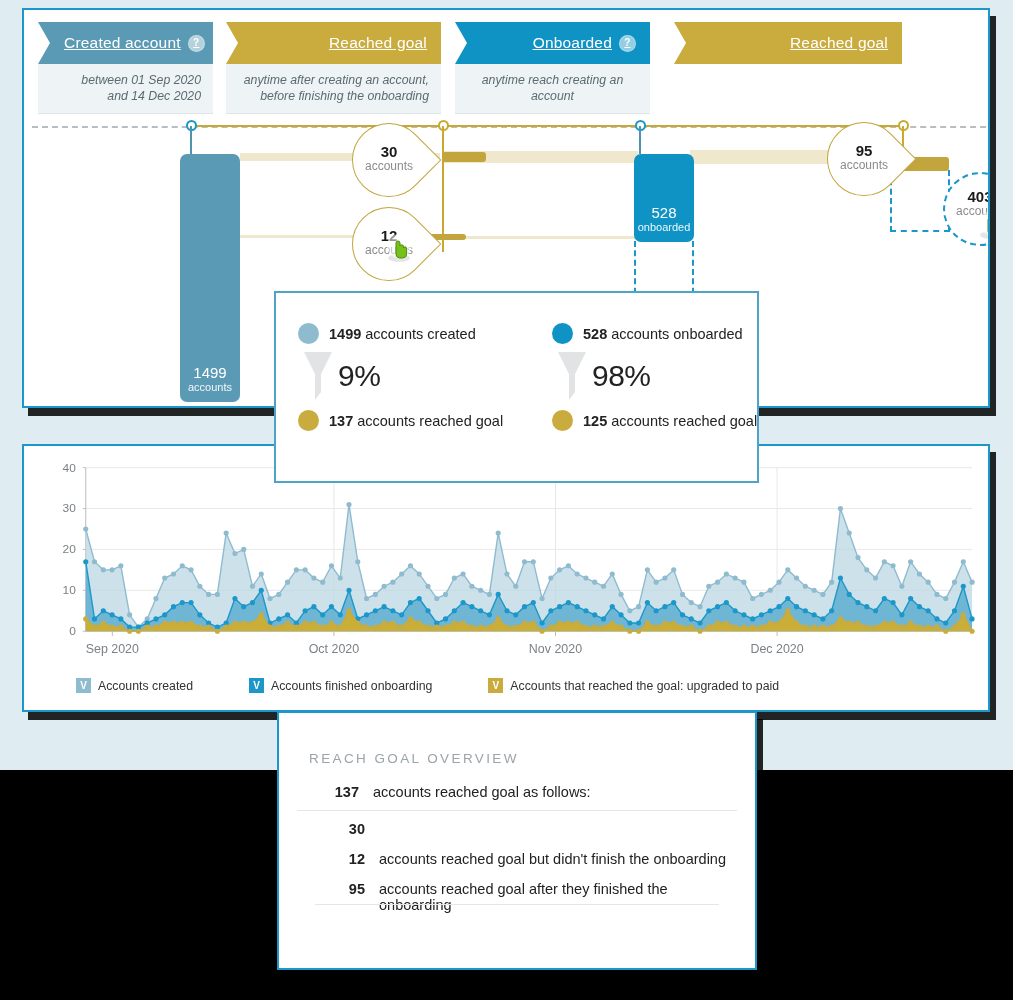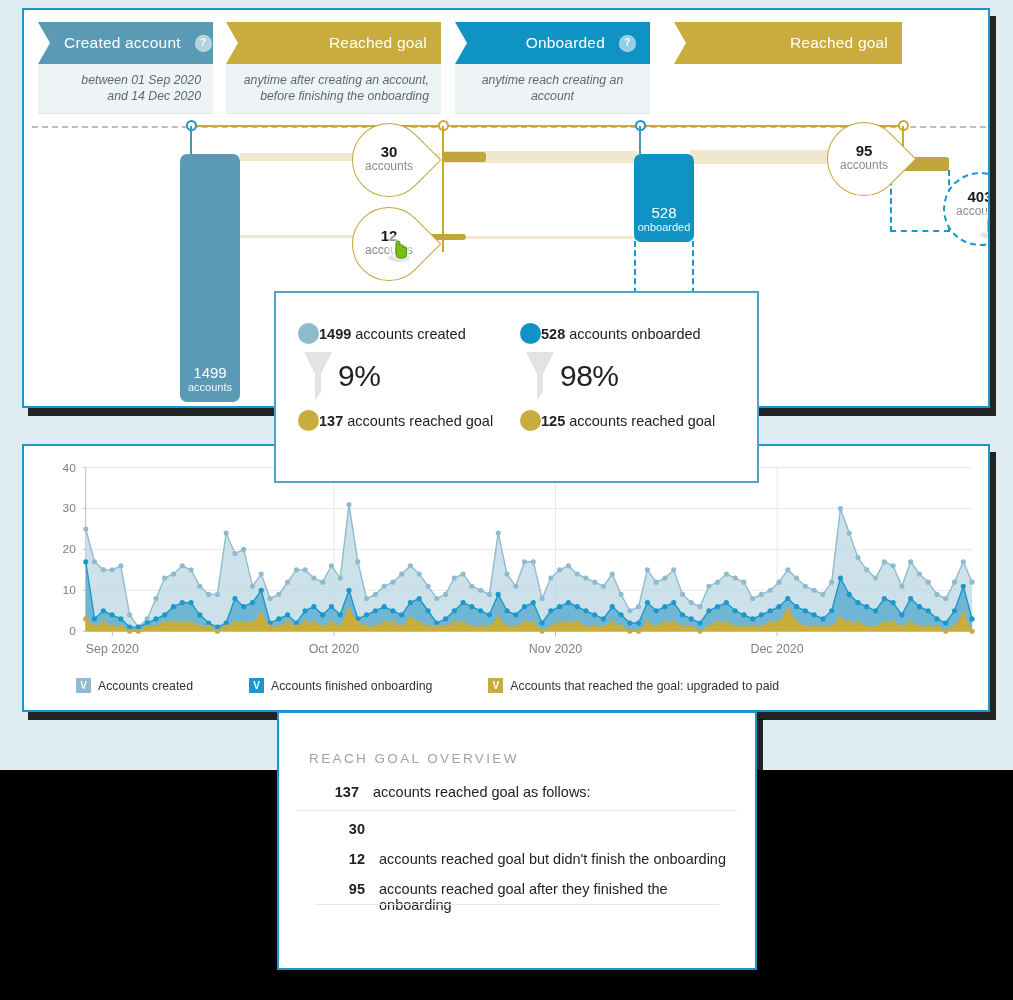--- a/index.html
+++ b/index.html
@@ -30,21 +30,21 @@
   .flag{position:absolute;}
   .flag-head{
     position:relative;height:42px;color:#fff;
     display:flex;align-items:center;box-sizing:border-box;
   }
   .flag-head .flag-bg{
     position:absolute;inset:0;
   }
   .flag-title{
     position:relative;z-index:2;font-size:15.5px;letter-spacing:.2px;
-    display:flex;align-items:center;gap:14px;width:100%;box-sizing:border-box;
+    display:flex;align-items:center;gap:7px;width:100%;box-sizing:border-box;text-decoration:underline;
   }
   .flag-sub{
     background:#eef3f5;color:#5a6b72;font-style:italic;font-size:12.3px;
     line-height:16px;padding:8px 12px 9px 12px;box-sizing:border-box;
     border-bottom:1px solid #dde5e9;
   }
   .help-badge{
     display:inline-flex;align-items:center;justify-content:center;
     width:15px;height:15px;border-radius:50%;
     background:rgba(255,255,255,.55);color:#ffffff;
@@ -95,21 +95,21 @@
   .flowtip{position:absolute;background:#c2a53c;border-radius:3px;}
 
   .cursor-hand{position:absolute;width:26px;height:30px;}
 
   
   .conv-tip{
     position:absolute;left:274px;top:291px;width:485px;height:192px;
     background:#fff;border:2px solid #4fa3c7;box-sizing:border-box;z-index:40;
   }
   .conv-col{position:absolute;top:30px;width:235px;}
-  .conv-row{display:flex;align-items:center;font-size:14.5px;color:#222;}
+  .conv-row{display:flex;align-items:center;gap:10px;font-size:14.5px;color:#222;}
   .dot{width:21px;height:21px;border-radius:50%;flex:0 0 auto;}
   .conv-pct{display:flex;align-items:center;gap:2px;margin:4px 0 6px 2px;}
   .funnel-arrow{width:36px;height:56px;flex:0 0 auto;}
   .pct-val{font-size:30px;color:#222;letter-spacing:-.5px;}
 
   
   .card-chart{
     position:absolute;left:22px;top:444px;width:968px;height:268px;
     background:#ffffff;border:2px solid #1b97c9;box-sizing:border-box;
     box-shadow:6px 8px 0 rgba(0,0,0,0.85);
@@ -661,21 +661,21 @@
       </svg>
       <span class="pct-val">9%</span>
     </div>
     <div class="conv-row">
       <span class="dot" style="background:#c9ab3e;"></span>
       <span><b>137</b>
         <span>accounts reached goal</span></span>
     </div>
   </div>
 
-  <div class="conv-col" style="left:244px;text-align:center;">
+  <div class="conv-col" style="left:276px;text-align:center;">
     <div class="conv-row">
       <span class="dot" style="background:#0f93c4;"></span>
       <span><b>528</b>
         <span>accounts onboarded</span></span>
     </div>
     <div class="conv-pct">
       <svg class="funnel-arrow" viewBox="0 0 36 56">
         <path d="M4,4 L32,4 L21,26 L21,44 L15,52 L15,26 Z" fill="#e1e3e4"></path>
       </svg>
       <span class="pct-val">98%</span>

